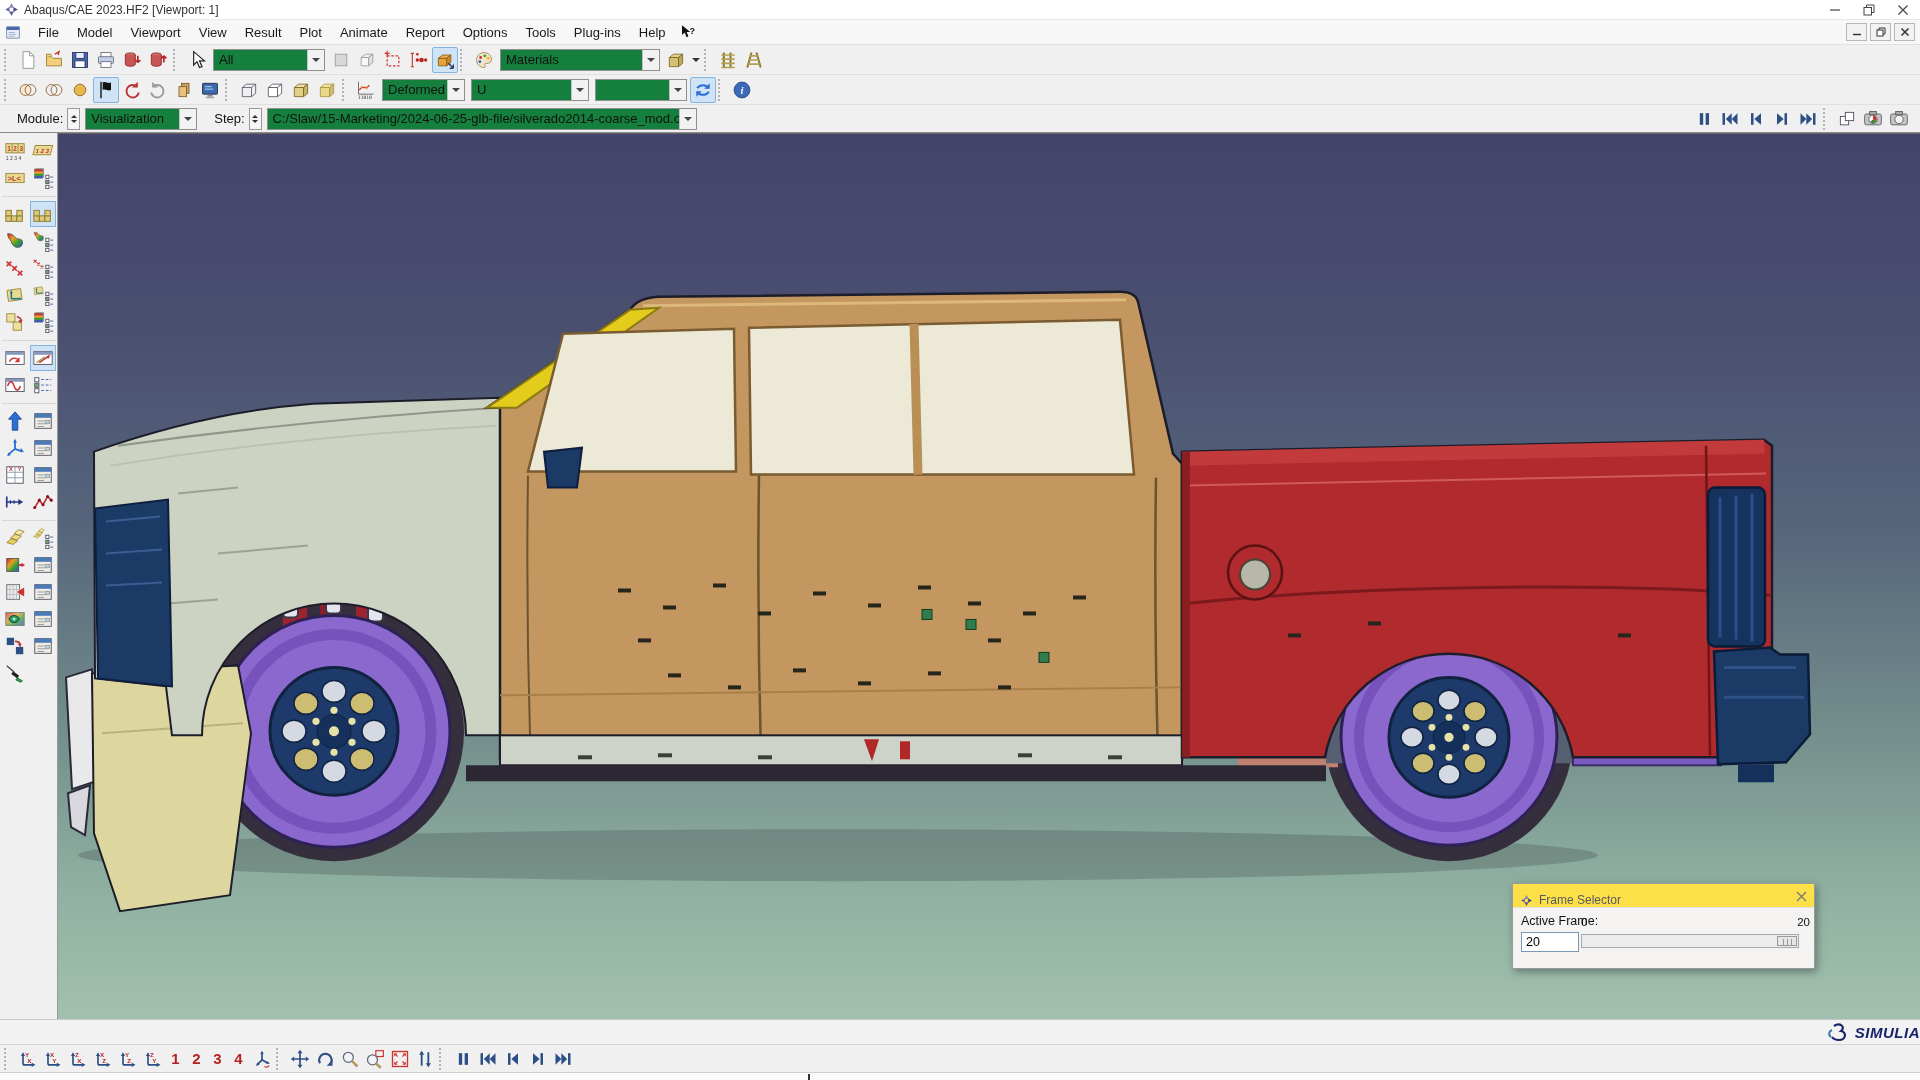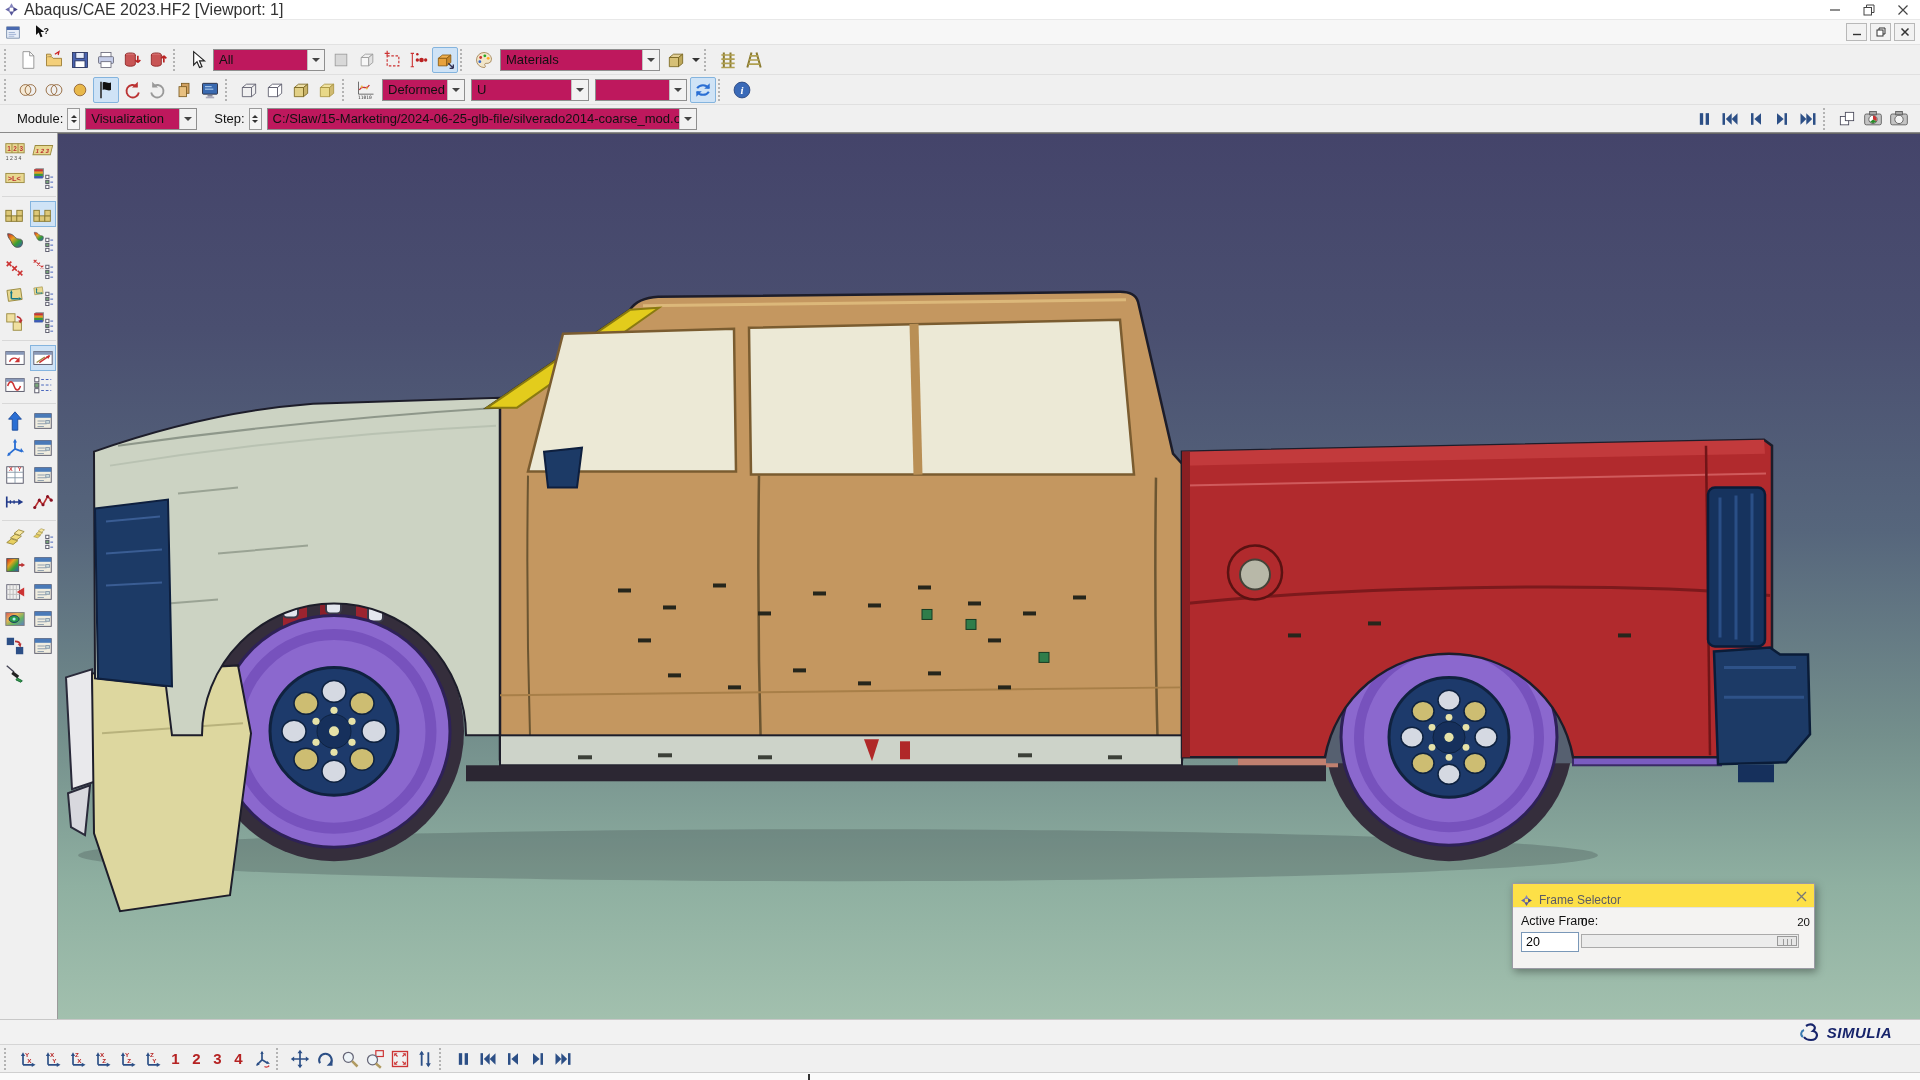--- a/index.html
+++ b/index.html
@@ -2,42 +2,42 @@
 <html><head>
 <meta charset="utf-8">
 <style>
   * { margin:0; padding:0; box-sizing:border-box; }
   html,body { width:1920px; height:1080px; overflow:hidden; font-family:"Liberation Sans",sans-serif; font-size:13px; background:#f0f0f0; color:#222; }
   svg { display:block; }
 
   
   .titlebar { height:20px; background:#ffffff; display:flex; align-items:center; border-bottom:1px solid #e8e8e8; }
   .titlebar .appicon { width:15px; height:15px; margin:0 5px 0 4px; }
-  .titlebar .title { font-size:16px; color:#333; }
+  .titlebar .title { font-size:12px; color:#333; }
   .wincontrols { margin-left:auto; display:flex; }
   .wbtn { width:34px; height:19px; display:flex; align-items:center; justify-content:center; color:#444; }
   .wbtn svg { width:12px; height:12px; }
 
   .menubar { height:25px; background:#f7f7f7; border-bottom:1px solid #e2e2e2; display:flex; align-items:center; position:relative; }
   .mdiicon { width:16px; height:15px; margin:0 8px 0 5px; }
   .menu-item { padding:3px 9px; color:#1a1a1a; cursor:default; }
   .helpcursor { width:18px; height:16px; margin-left:4px; }
   .childcontrols { position:absolute; right:5px; top:3px; display:flex; gap:3px; }
   .cbtn { width:21px; height:18px; border:1px solid #b8b8b8; background:#f2f2f2; display:flex; align-items:center; justify-content:center; }
   .cbtn svg { width:10px; height:10px; }
 
   .tbrow { height:30px; background:#f0f0f0; display:flex; align-items:center; border-bottom:1px solid #e0e0e0; padding-left:2px; }
   .grip { width:7px; height:22px; border-left:2px dotted #b3b3b3; margin:0 4px 0 2px; }
   .tbtn { width:26px; height:26px; display:flex; align-items:center; justify-content:center; border:1px solid transparent; border-radius:2px; }
   .tbtn svg { width:20px; height:20px; }
   .tbtn.sel { background:#cfe3f6; border:1px solid #84b4de; }
   .caretbtn { width:13px; height:26px; display:flex; align-items:center; justify-content:center; }
   .caretbtn i { border:4px solid transparent; border-top-color:#333; margin-top:4px; }
 
-  .combo { height:22px; background:#be185d; border:1px solid #8f8f8f; display:flex; align-items:center; margin:0 3px; position:relative; }
+  .combo { height:22px; background:#15803d; border:1px solid #8f8f8f; display:flex; align-items:center; margin:0 3px; position:relative; }
   .combo .cval { flex:1; padding-left:5px; font-size:13px; color:#111; white-space:nowrap; overflow:hidden; }
   .combo .carr { width:17px; height:100%; border-left:1px solid #c2c2c2; background:#f2f2f2; display:flex; align-items:center; justify-content:center; }
   .combo .carr i { border:4px solid transparent; border-top-color:#444; margin-top:4px; }
   .spin { width:13px; height:22px; border:1px solid #9a9a9a; background:#f5f5f5; display:flex; flex-direction:column; align-items:center; justify-content:center; gap:2px; margin-right:2px; }
   .spin i.up { border:3.5px solid transparent; border-bottom-color:#333; }
   .spin i.dn { border:3.5px solid transparent; border-top-color:#333; }
 
   .ctxbar { height:28px; background:#f0f0f0; border-bottom:1px solid #8a8a8a; display:flex; align-items:center; padding-left:13px; }
   .ctxlabel { font-size:13px; color:#111; margin:0 4px; }
   .ctxright { margin-left:auto; display:flex; align-items:center; padding-right:8px; }
@@ -68,21 +68,21 @@
   .dlg-body { padding:5px 8px 0 8px; position:relative; }
   .dlg-label { font-size:12.5px; color:#111; }
   .frame-input { position:absolute; left:8px; top:24px; width:58px; height:20px; border:1px solid #7a98b8; background:#fff; font-size:12.5px; padding-left:4px; font-family:"Liberation Sans",sans-serif; }
   .slider-min { position:absolute; left:68px; top:8px; font-size:11.5px; color:#111; }
   .slider-max { position:absolute; right:4px; top:8px; font-size:11.5px; color:#111; }
   .slider { position:absolute; left:68px; top:26px; width:218px; height:14px; background:#ececec; border:1px solid #aaa; }
   .slider-handle { position:absolute; right:1px; top:1px; width:20px; height:10px; background:#e6e6e6; border:1px solid #999; }
   .slider-handle::before { content:""; position:absolute; left:5px; top:2px; width:1px; height:6px; background:#999; box-shadow:4px 0 0 #999, 8px 0 0 #999; }
 
   
-  .brandstrip { height:25px; background:#f2f2f2; border-top:1px solid #c8c8c8; display:flex; align-items:center; justify-content:flex-end; padding-right:28px; }
+  .brandstrip { height:25px; background:#f2f2f2; border-top:1px solid #c8c8c8; display:flex; align-items:center; justify-content:flex-end; padding-right:0; }
   .brand { display:flex; align-items:center; gap:4px; }
   .brand .btext { font-size:15px; font-weight:bold; font-style:italic; color:#17246b; letter-spacing:.5px; }
   .btoolbar { height:28px; background:#f0f0f0; border-top:1px solid #d5d5d5; display:flex; align-items:center; padding-left:2px; }
   .btoolbar .tbtn { width:25px; height:24px; }
   .numbtn { width:21px; height:24px; display:flex; align-items:center; justify-content:center; color:#b52222; font-weight:bold; font-size:15px; }
   .promptstrip { height:8px; background:#fafafa; border-top:1px solid #cfcfcf; position:relative; }
   .prompt-tick { position:absolute; left:808px; top:1px; width:2px; height:6px; background:#333; }
 </style>
 </head>
 <body>
@@ -125,20 +125,34 @@
       </span>
   </div>
 </div>
 
 <div class="menubar">
   <svg class="mdiicon" viewBox="0 0 24 24">
     <rect x="2" y="3" width="20" height="18" fill="#e8eef8" stroke="#44608a"></rect>
       <rect x="2" y="3" width="20" height="5" fill="#4a6ab0"></rect>
     <path d="M5 12h10M5 15h12M5 18h9" stroke="#7a94c0"></path>
   </svg>
+  <span id="menu-items" style="display:flex">
+      <span class="menu-item">File</span>
+      <span class="menu-item">Model</span>
+      <span class="menu-item">Viewport</span>
+      <span class="menu-item">View</span>
+      <span class="menu-item">Result</span>
+      <span class="menu-item">Plot</span>
+      <span class="menu-item">Animate</span>
+      <span class="menu-item">Report</span>
+      <span class="menu-item">Options</span>
+      <span class="menu-item">Tools</span>
+      <span class="menu-item">Plug-ins</span>
+      <span class="menu-item">Help</span>
+    </span>
   <svg class="helpcursor" viewBox="0 0 24 20">
     <path d="M4 1v13l3.6-3.2L10 17l2.6-1-2.4-6H15z" fill="#111"></path>
     <text x="14" y="13" font-size="12" font-weight="bold" fill="#111" font-family="Liberation Sans,sans-serif">?</text>
   </svg>
   <div class="childcontrols">
     <span class="cbtn">
         <svg viewBox="0 0 10 10">
           <path d="M1 7.5h8" stroke="#333" stroke-width="1.4"></path>
         </svg>
       </span>

